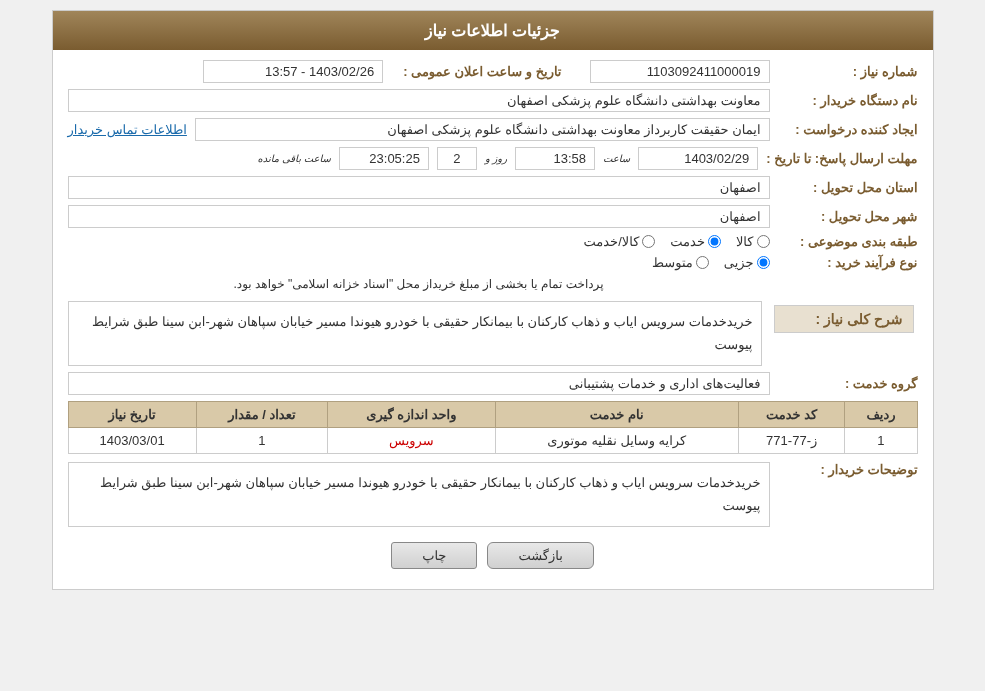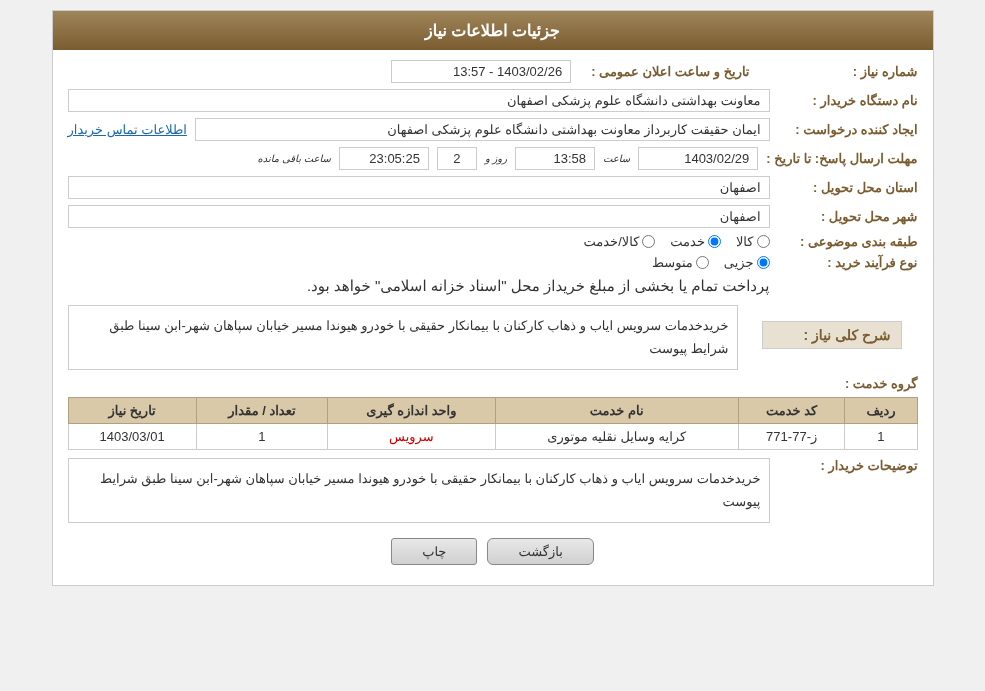--- a/index.html
+++ b/index.html
@@ -98,23 +98,24 @@
       flex-direction: column;
       gap: 4px;
       flex: 1;
     }
     .purchase-type-line {
       display: flex;
       align-items: center;
       gap: 15px;
     }
     .purchase-note {
-      font-size: 15px;
+      font-size: 12px;
       color: #333;
       margin-top: 3px;
+      text-align: center;
     }
     .service-table {
       width: 100%;
       border-collapse: collapse;
       margin: 5px 0;
     }
     .service-table th {
       background: #d9c9a8;
       border: 1px solid #b0a080;
       padding: 5px 8px;
@@ -181,20 +182,21 @@
 
 <div class="page-wrapper">
   <div class="main-container">
 
     <div class="page-header">جزئیات اطلاعات نیاز</div>
 
     <div class="content-area">
 
       <div class="info-row">
         <span class="label">شماره نیاز :</span>
+        <div class="value-box narrow">1103092411000019</div>
 
         <span class="announce-label" style="margin-right:20px;margin-left:12px;">تاریخ و ساعت اعلان عمومی :</span>
         <div class="value-box narrow">1403/02/26 - 13:57</div>
       </div>
 
       <div class="info-row">
         <span class="label">نام دستگاه خریدار :</span>
         <div class="value-box">معاونت بهداشتی دانشگاه علوم پزشکی اصفهان</div>
       </div>
 
@@ -254,27 +256,28 @@
             <div class="radio-item">
               <input type="radio" name="purchase_type" class="radio-input" style="">
               <span>متوسط</span>
             </div>
           </div>
           <div class="purchase-note">پرداخت تمام یا بخشی از مبلغ خریداز محل "اسناد خزانه اسلامی" خواهد بود.</div>
         </div>
       </div>
 
       <div class="info-row" style="align-items:flex-start; margin-top:10px;">
-        <div class="section-title" style="width:140px; min-width:140px; margin:16px;">شرح کلی نیاز :</div>
+        <div class="section-title" style="width:140px; min-width:140px; margin:4px;">شرح کلی نیاز :</div>
         <div class="description-box">خریدخدمات سرویس ایاب و ذهاب کارکنان با بیمانکار حقیقی با خودرو هیوندا مسیر خیابان سپاهان شهر-ابن سینا طبق شرایط پیوست</div>
       </div>
 
 
       <div class="info-row">
         <span class="label">گروه خدمت :</span>
+        <div class="value-box">فعالیت‌های اداری و خدمات پشتیبانی</div>
       </div>
 
       <table class="service-table">
         <thead>
           <tr>
             <th>ردیف</th>
             <th>کد خدمت</th>
             <th>نام خدمت</th>
             <th>واحد اندازه گیری</th>
             <th>تعداد / مقدار</th>

